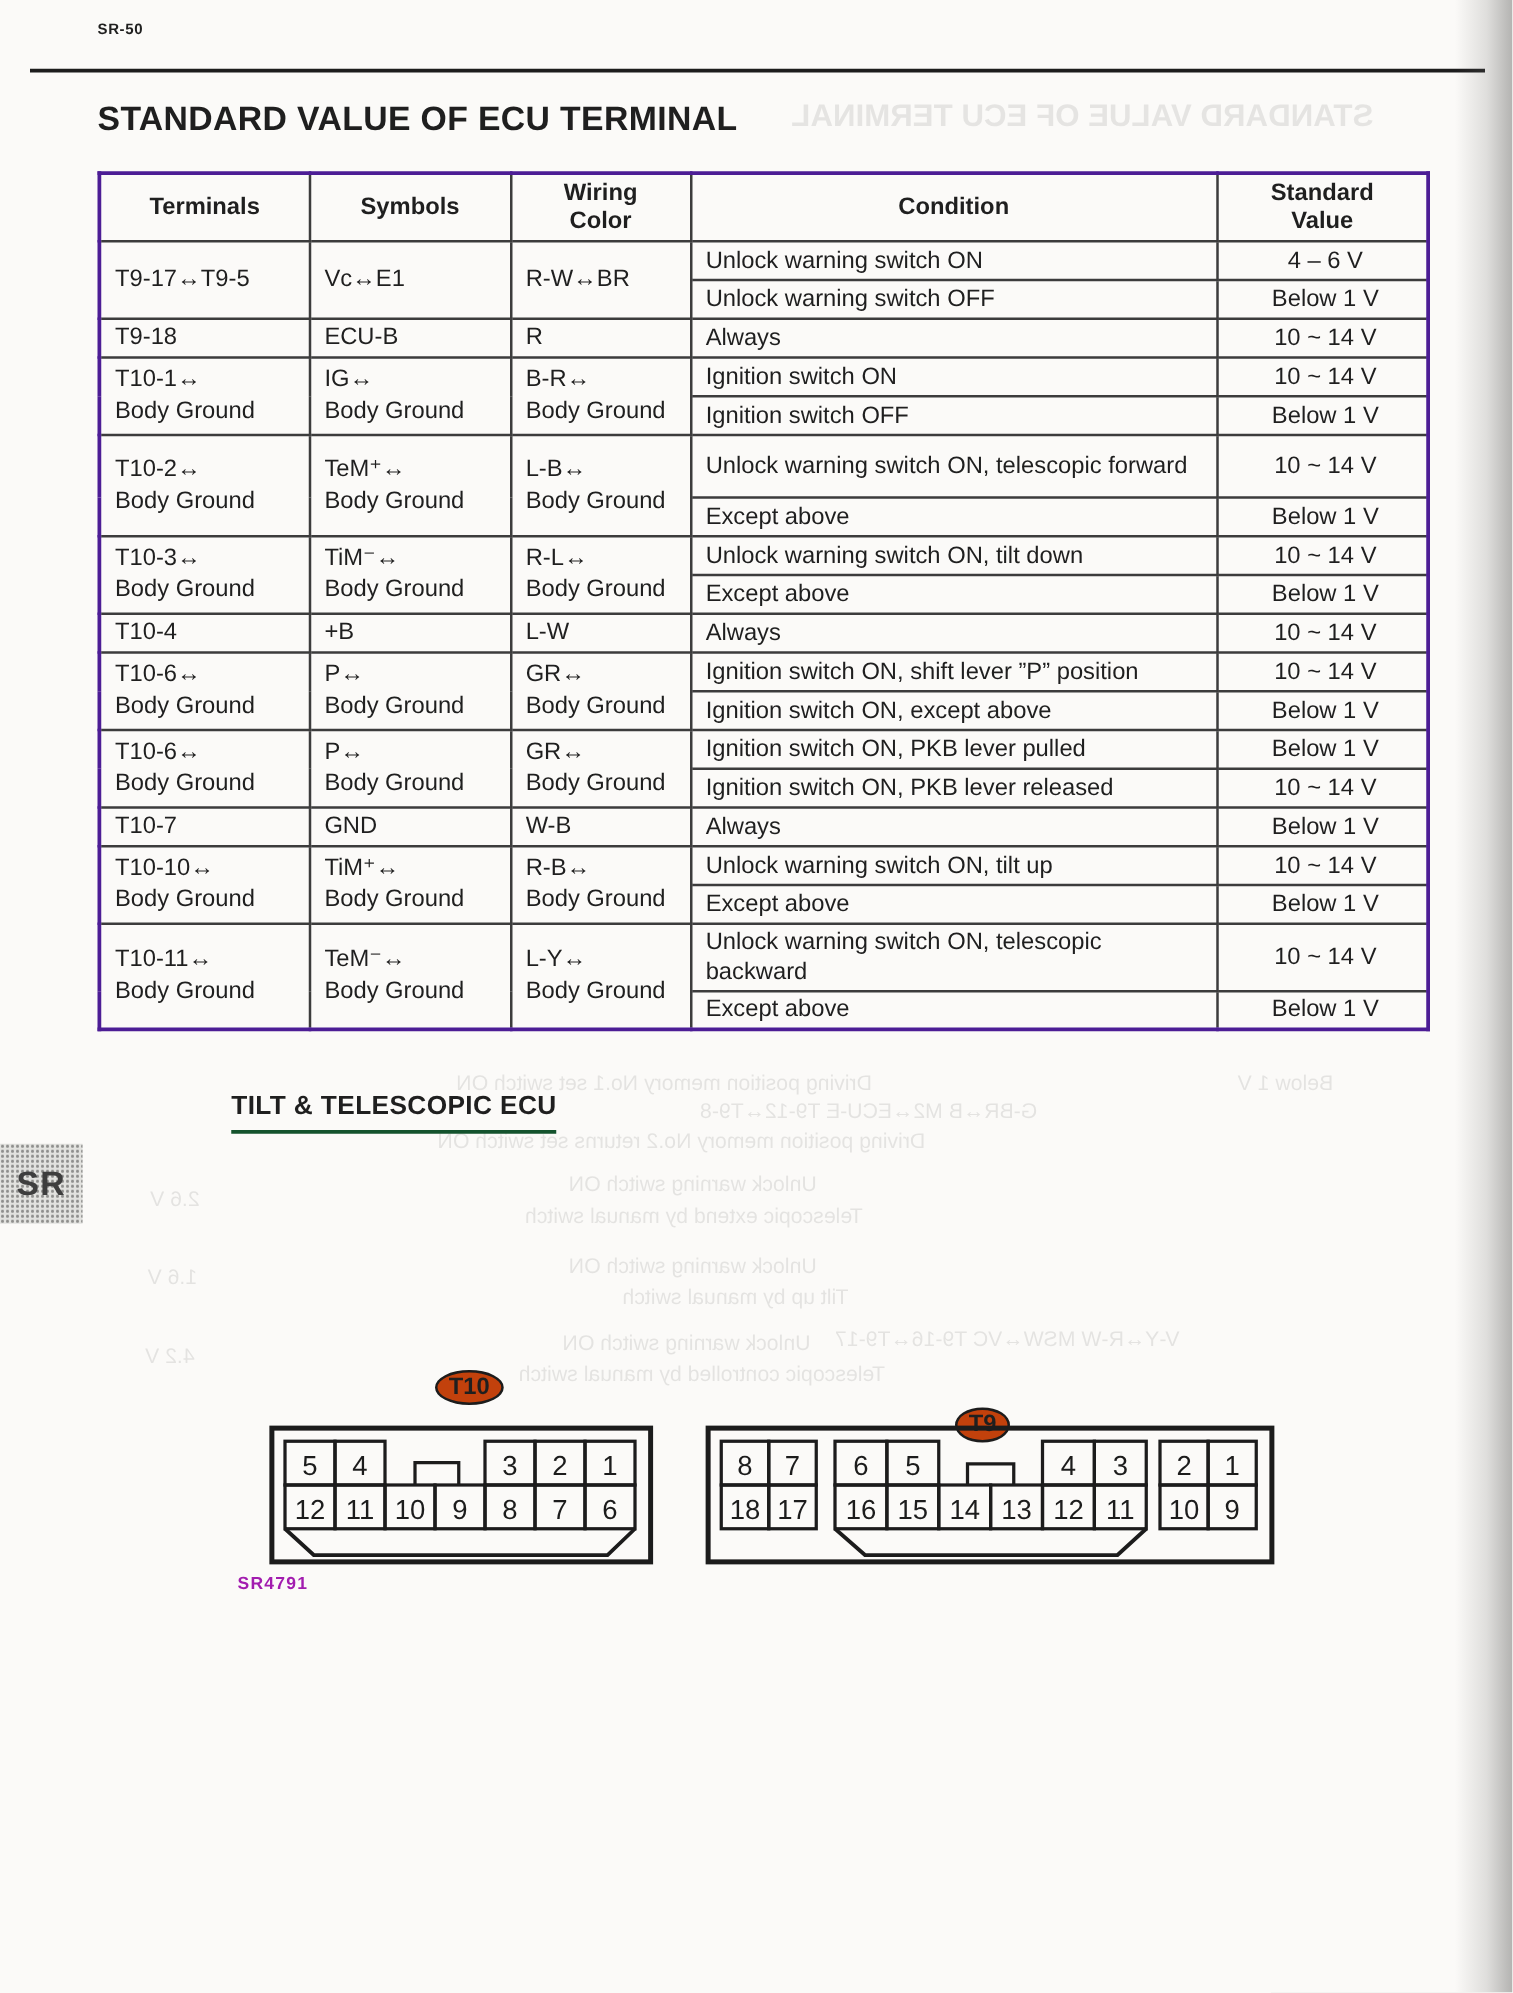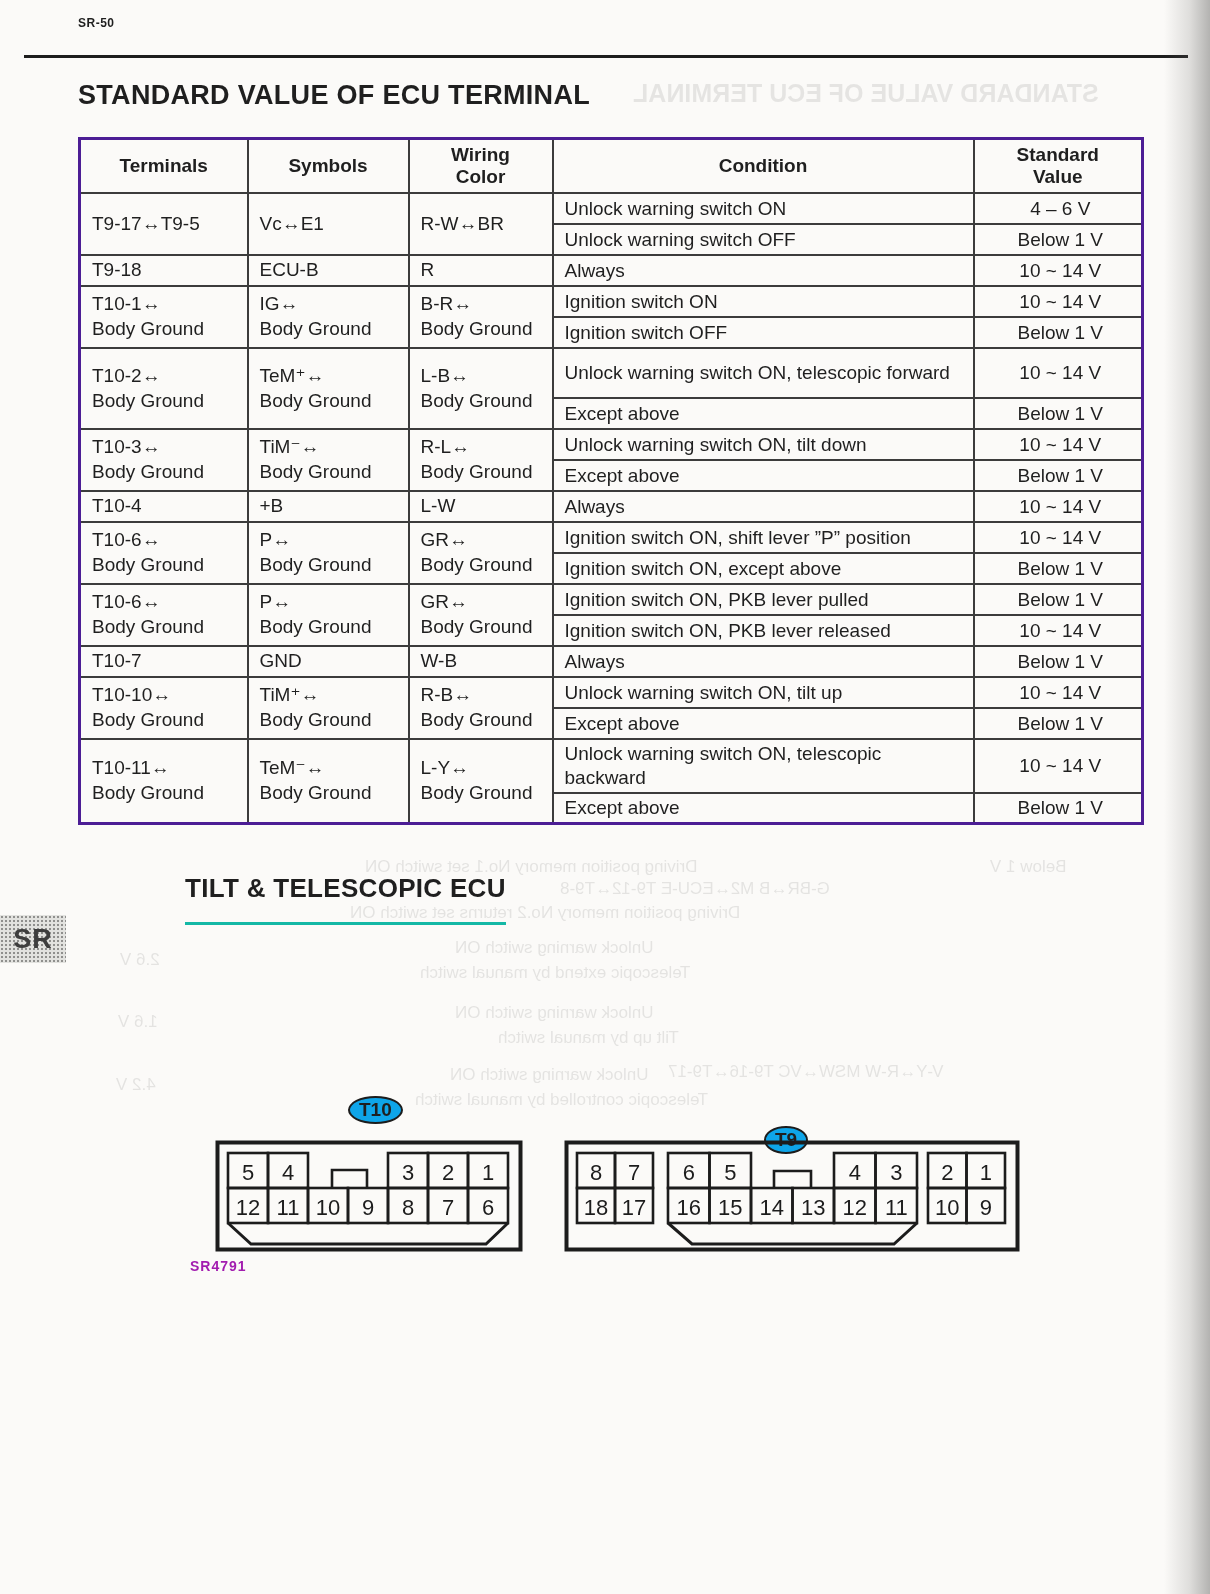--- a/index.html
+++ b/index.html
@@ -55,37 +55,37 @@
     line-height:1.25;
   }
   table.ecu tr{height:31px;}
   table.ecu tr.tall{height:50px;}
   td.cond{padding-left:12px;padding-right:2px;font-size:18.6px;}
   td.val{text-align:center;padding:2px 3px;}
   .l{display:block;line-height:1.3;}
   
   .sub-heading{
     position:absolute;left:185px;top:873px;
-    font-size:26px;font-weight:bold;letter-spacing:.3px;
-    border-bottom:3px solid #14b8a6;padding-bottom:18px;
+    font-size:21px;font-weight:bold;letter-spacing:.3px;
+    border-bottom:3px solid #14532d;padding-bottom:7px;
   }
   .sr-tab{
-    position:absolute;left:0;top:915px;width:66px;height:48px;
+    position:absolute;left:0;top:915px;width:66px;height:64px;
     background-color:#e2e2df;
     background-image:radial-gradient(#8f8f8d 1px,transparent 1.35px);
     background-size:4px 4px;
     display:flex;align-items:center;justify-content:center;
     font-size:27px;font-weight:600;color:#3e3e3e;letter-spacing:1px;
   }
   
   .conn-label{
     position:absolute;
     border:2.5px solid #1c1c1c;border-radius:50%;
     padding:1px 9px;font-size:19px;font-weight:600;
-    background:#0ea5e9;
+    background:#c2410c;
   }
   .conn-label.t10{left:348px;top:1096px;}
   .conn-label.t9{left:764px;top:1096px;margin-top:30px;}
   .conn-svg{position:absolute;top:1140px;}
   .conn-svg.t10{left:215px;}
   .conn-svg.t9{left:564px;}
   .conn-svg text{
     font-family:"Liberation Sans","DejaVu Sans",sans-serif;
     font-size:22px;fill:#1c1c1c;text-anchor:middle;
   }

